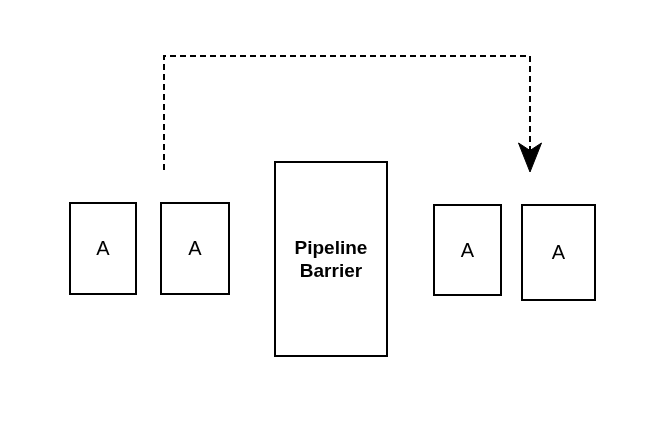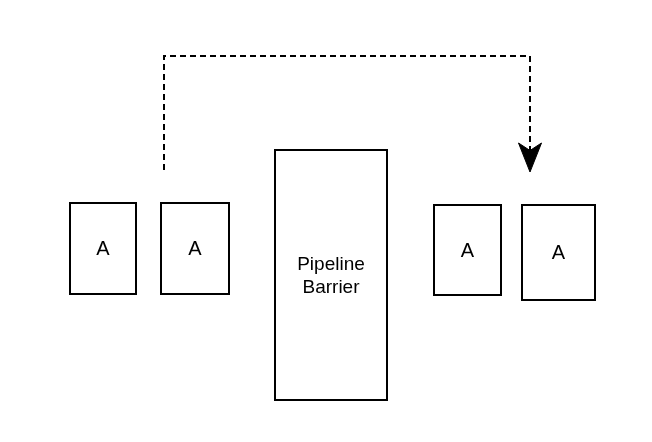--- a/index.html
+++ b/index.html
@@ -57,21 +57,21 @@
   </svg>
 
   <div class="node-box" style="left:69px; top:202px; width:68px; height:93px;">
     <span class="node-label">A</span>
   </div>
 
   <div class="node-box" style="left:160px; top:202px; width:70px; height:93px;">
     <span class="node-label">A</span>
   </div>
 
-  <div class="node-box" style="left:274px; top:149px; width:114px; height:252px;">
+  <div class="node-box" style="left:274px; top:161px; width:114px; height:196px;font-weight:bold;">
     <span class="node-label barrier-label">Pipeline
 Barrier</span>
   </div>
 
   <div class="node-box" style="left:433px; top:204px; width:69px; height:92px;">
     <span class="node-label">A</span>
   </div>
 
   <div class="node-box" style="left:521px; top:204px; width:75px; height:97px;">
     <span class="node-label">A</span>

